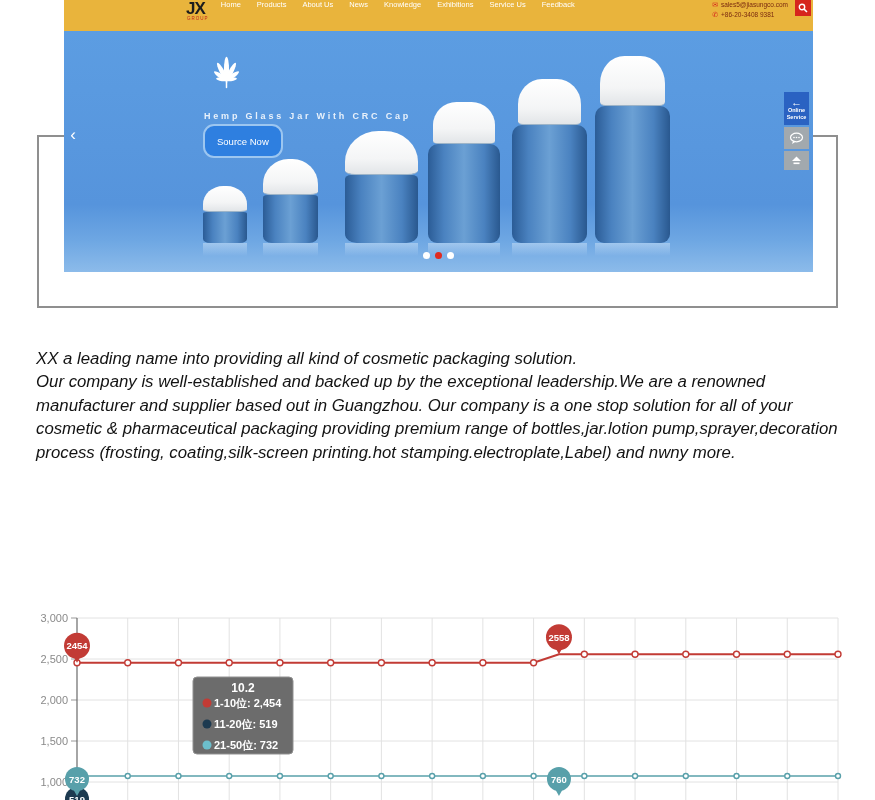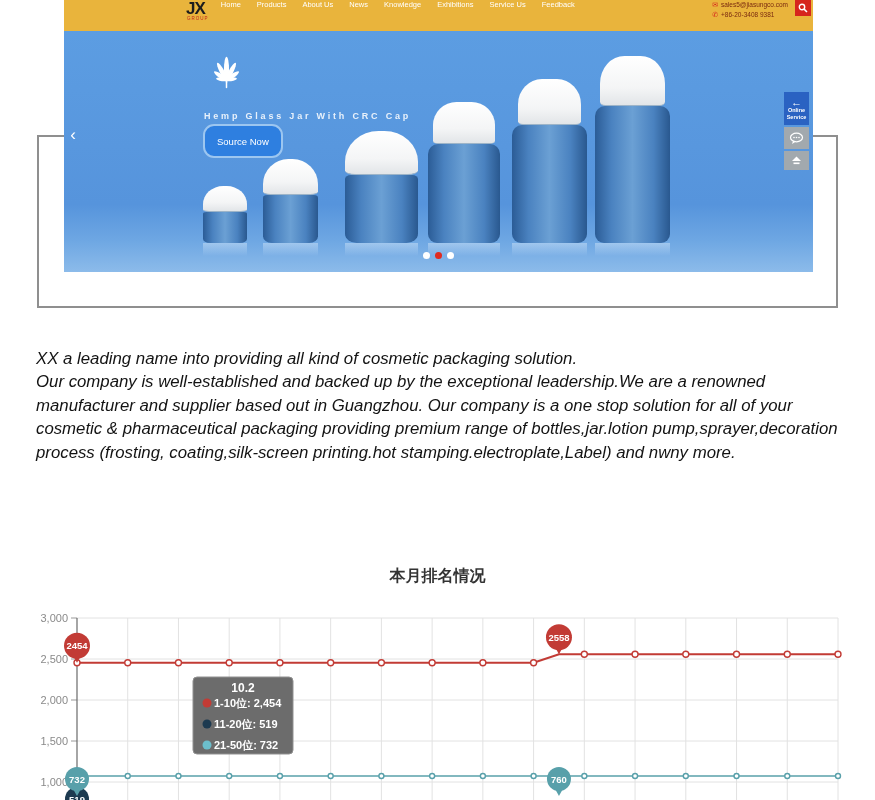--- a/index.html
+++ b/index.html
@@ -191,21 +191,20 @@
         <rect x="3.5" y="7.5" width="6" height="1.6" fill="#fff"></rect>
       </svg>
     </div>
   </aside>
 
   <section class="intro">
     <p>XX a leading name into providing all kind of cosmetic packaging solution.</p>
     <p>Our company is well-established and backed up by the exceptional leadership.We are a renowned manufacturer and supplier based out in Guangzhou. Our company is a one stop solution for all of your cosmetic &amp; pharmaceutical packaging providing premium range of bottles,jar.lotion pump,sprayer,decoration process (frosting, coating,silk-screen printing.hot stamping.electroplate,Label) and nwny more.</p>
   </section>
 
-  <h2 class="chart-title">本月排名情况</h2>
   <svg id="rank-chart" width="875" height="200" viewBox="0 0 875 200">
       <line x1="127.73333333333333" y1="18" x2="127.73333333333333" y2="200" stroke="#e2e2e2" stroke-width="1"></line>
       <line x1="178.46666666666667" y1="18" x2="178.46666666666667" y2="200" stroke="#e2e2e2" stroke-width="1"></line>
       <line x1="229.2" y1="18" x2="229.2" y2="200" stroke="#e2e2e2" stroke-width="1"></line>
       <line x1="279.93333333333334" y1="18" x2="279.93333333333334" y2="200" stroke="#e2e2e2" stroke-width="1"></line>
       <line x1="330.66666666666663" y1="18" x2="330.66666666666663" y2="200" stroke="#e2e2e2" stroke-width="1"></line>
       <line x1="381.4" y1="18" x2="381.4" y2="200" stroke="#e2e2e2" stroke-width="1"></line>
       <line x1="432.1333333333333" y1="18" x2="432.1333333333333" y2="200" stroke="#e2e2e2" stroke-width="1"></line>
       <line x1="482.8666666666667" y1="18" x2="482.8666666666667" y2="200" stroke="#e2e2e2" stroke-width="1"></line>
       <line x1="533.6" y1="18" x2="533.6" y2="200" stroke="#e2e2e2" stroke-width="1"></line>

